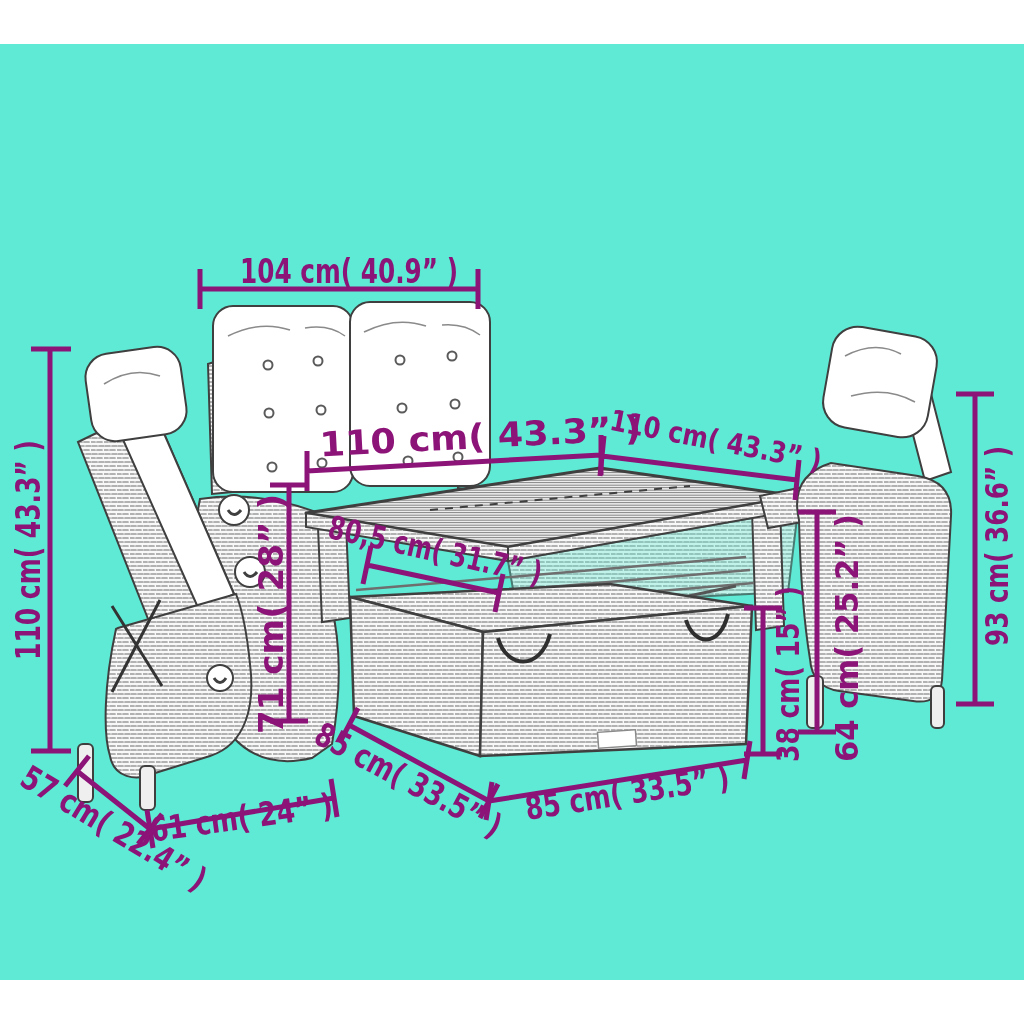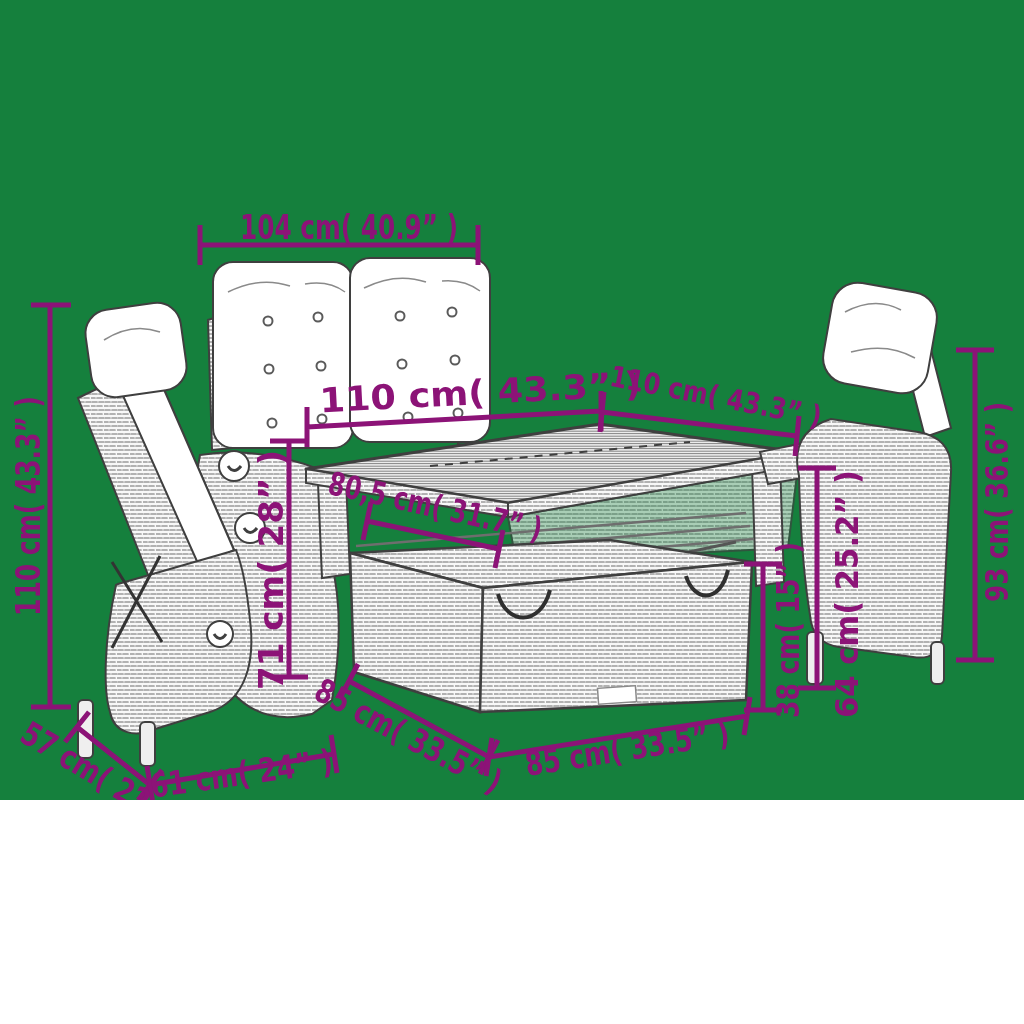--- a/index.html
+++ b/index.html
@@ -1,16 +1,16 @@
 <!DOCTYPE html>
 <html><head>
 <meta charset="utf-8">
 <style>
   html,body{margin:0;padding:0;background:#ffffff;}
-  .stage{width:1024px;height:800px;position:relative;background:#15803d;overflow:hidden;}
+  .stage{width:1024px;height:936px;position:relative;background:#5eead4;overflow:hidden;margin-top:44px;}
   svg{display:block;}
   text{font-family:"DejaVu Sans","Liberation Sans",sans-serif;font-weight:700;}
 </style>
 </head>
 <body>
 
 <div class="stage">
 <svg width="1024" height="1024" viewBox="0 0 1024 1024">
   <defs>
     <pattern id="wk" width="13" height="8" patternUnits="userSpaceOnUse">

